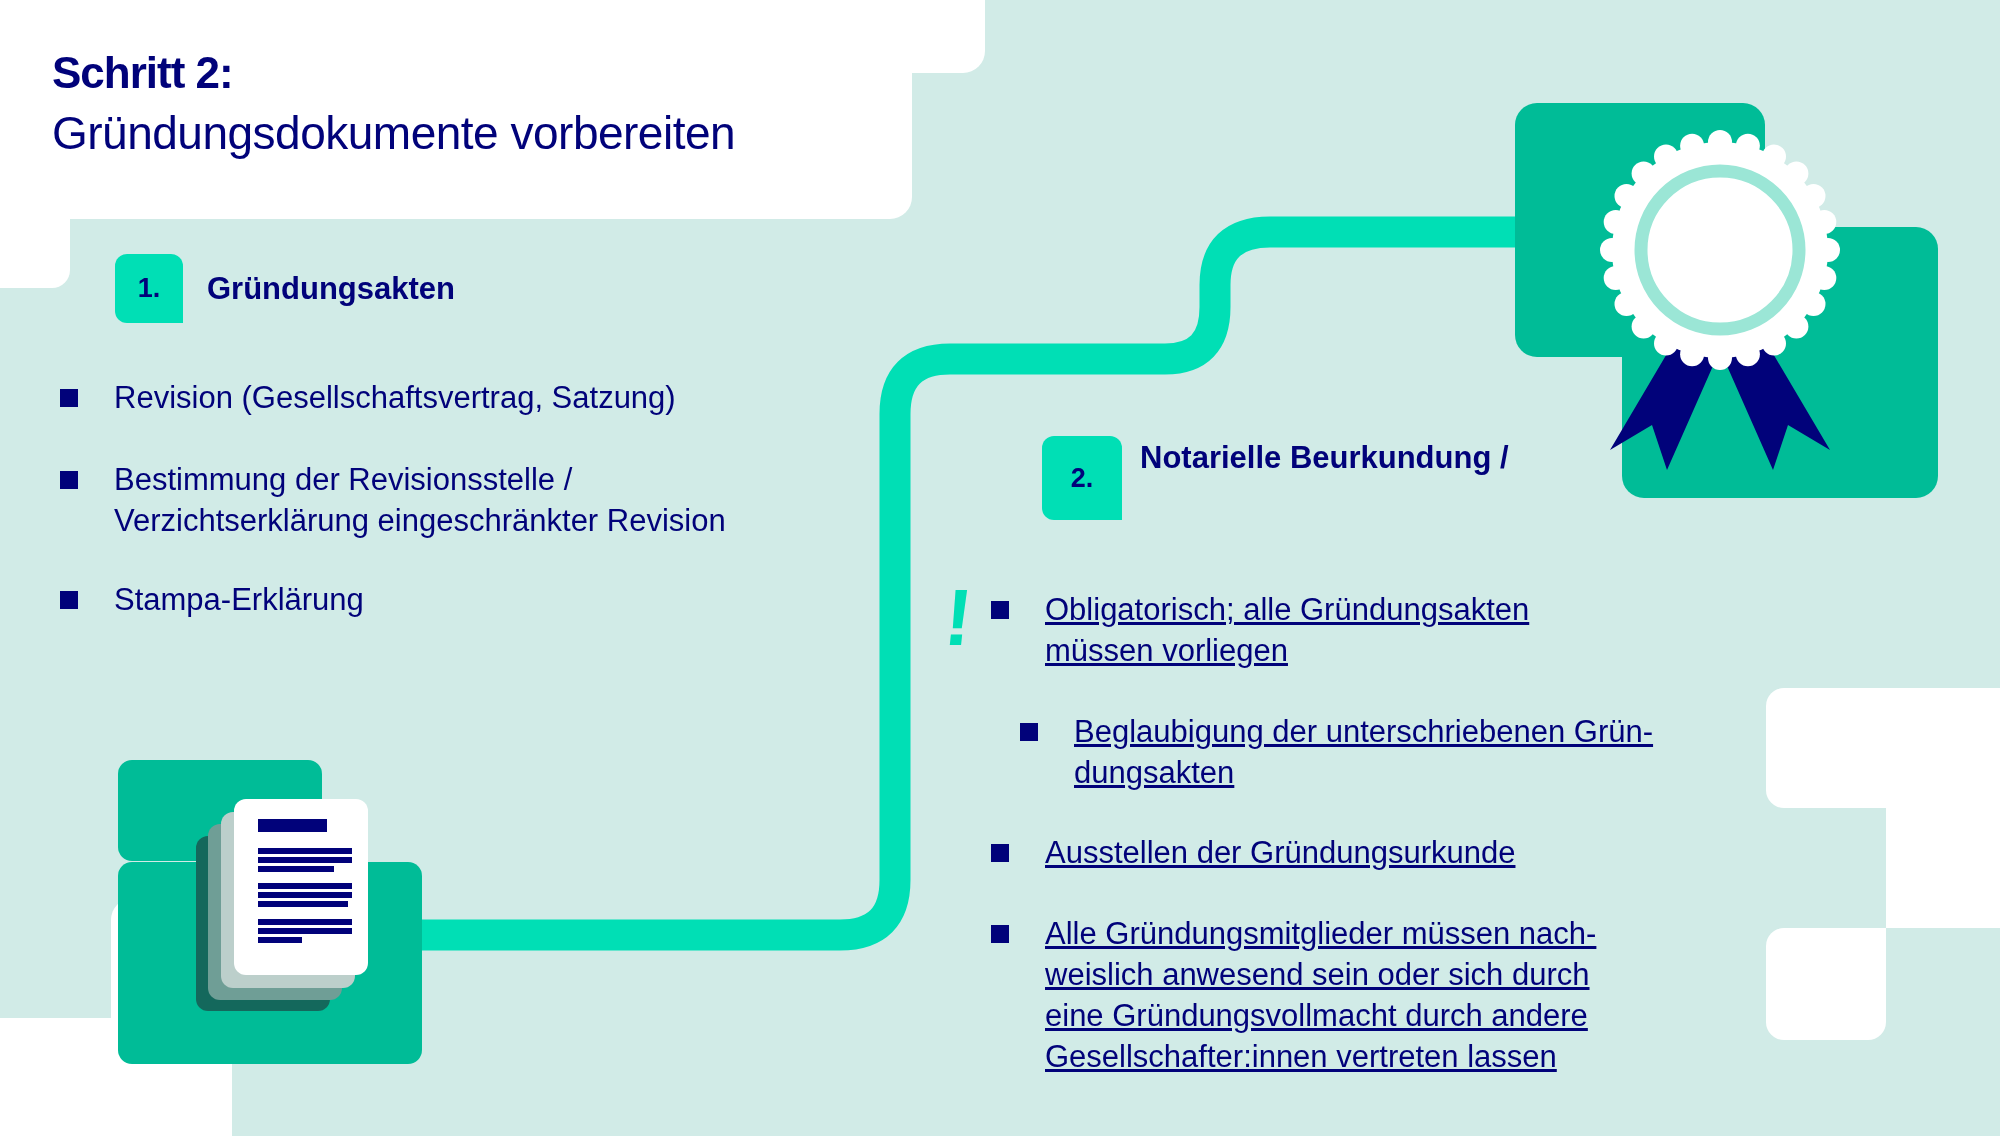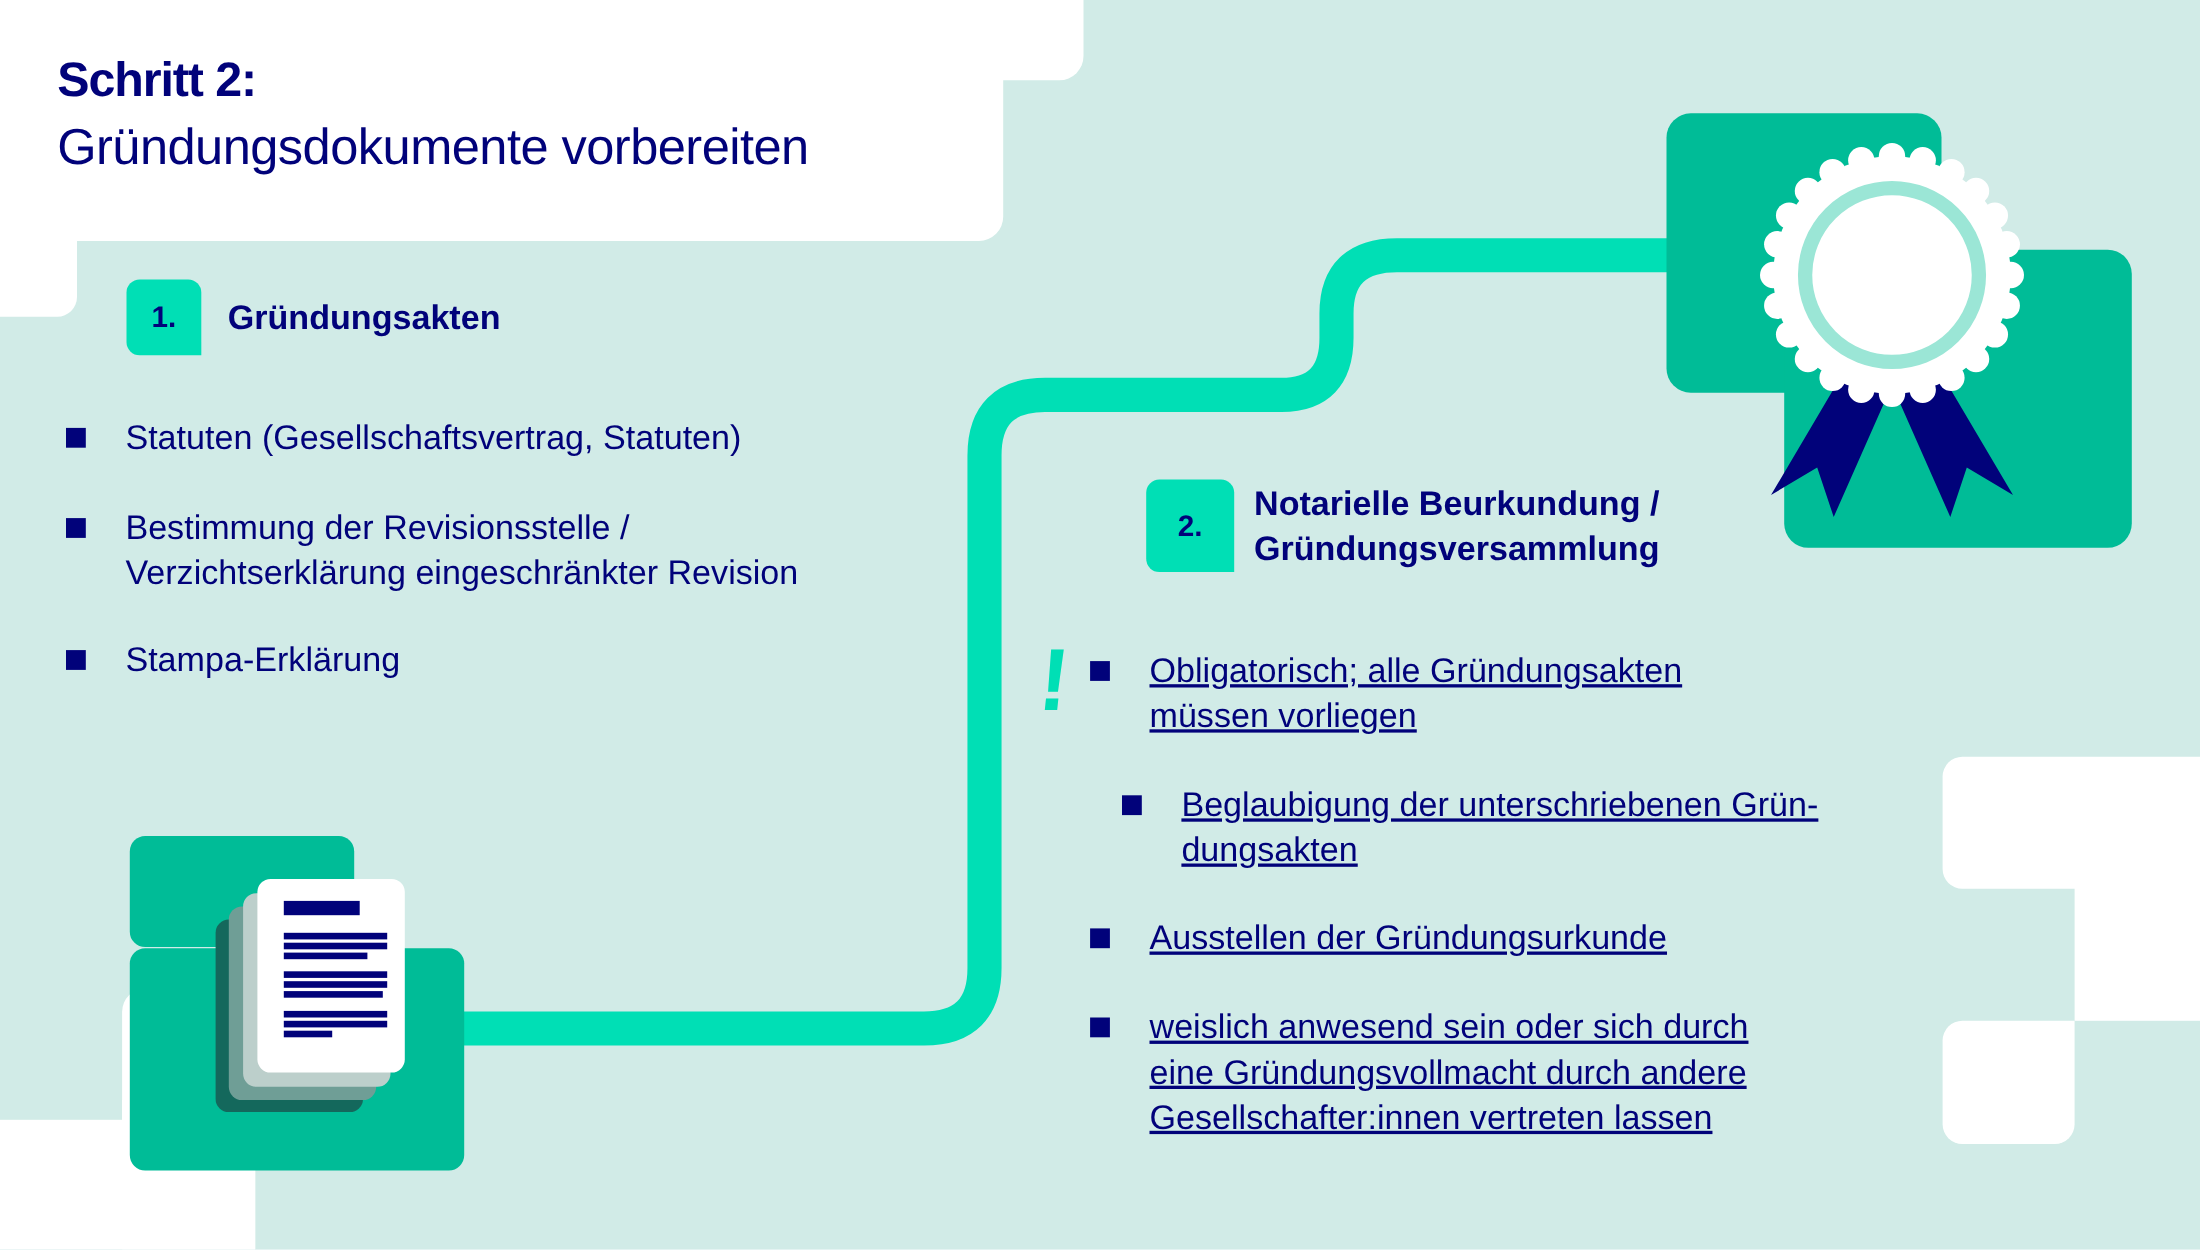--- a/index.html
+++ b/index.html
@@ -116,39 +116,38 @@
 <div class="abs title-light">Gründungsdokumente vorbereiten</div>
 
 <div class="abs step-box mint" style="left:115px;top:254px;width:68px;height:69px;">
   <span>1.</span>
 </div>
 <div class="abs step-title" style="left:207px;top:268px;">Gründungsakten</div>
 
 <ul class="abs list" style="left:114px;top:377px;">
   <li style="height:41px;margin-bottom:41px;">
     <span class="bullet" style="left:-54px;top:12px;"></span>
-    <span>Statuten (Gesellschaftsvertrag, Statuten)</span>
+    <span>Revision (Gesellschaftsvertrag, Satzung)</span>
   </li>
   <li style="height:82px;margin-bottom:38px;">
     <span class="bullet" style="left:-54px;top:12px;"></span>
     <div>Bestimmung der Revisionsstelle /</div>
     <div>Verzichtserklärung eingeschränkter Revision</div>
   </li>
   <li style="height:41px;">
     <span class="bullet" style="left:-54px;top:12px;"></span>
     <span>Stampa-Erklärung</span>
   </li>
 </ul>
 
 <div class="abs step-box mint" style="left:1042px;top:436px;width:80px;height:84px;">
   <span>2.</span>
 </div>
 <div class="abs step-title" style="left:1140px;top:437px;">
   <div>Notarielle Beurkundung /</div>
-  <div>Gründungsversammlung</div>
 </div>
 
 <div class="abs excl" style="left:945px;top:578px;transform:skewX(-6deg);">!</div>
 
 <ul class="abs list" style="left:1045px;top:589px;text-decoration:underline;">
   <li style="height:82px;margin-bottom:40px;">
     <span class="bullet" style="left:-54px;top:12px;"></span>
     <div>Obligatorisch; alle Gründungsakten</div>
     <div>müssen vorliegen</div>
   </li>
@@ -156,17 +155,18 @@
     <span class="bullet" style="left:-54px;top:12px;"></span>
     <div>Beglaubigung der unterschriebenen Grün-</div>
     <div>dungsakten</div>
   </li>
   <li style="height:41px;margin-bottom:40px;">
     <span class="bullet" style="left:-54px;top:12px;"></span>
     <span>Ausstellen der Gründungsurkunde</span>
   </li>
   <li style="height:164px;">
     <span class="bullet" style="left:-54px;top:12px;"></span>
+    <div>Alle Gründungsmitglieder müssen nach-</div>
     <div>weislich anwesend sein oder sich durch</div>
     <div>eine Gründungsvollmacht durch andere</div>
     <div>Gesellschafter:innen vertreten lassen</div>
   </li>
 </ul>
 
 </body></html>

